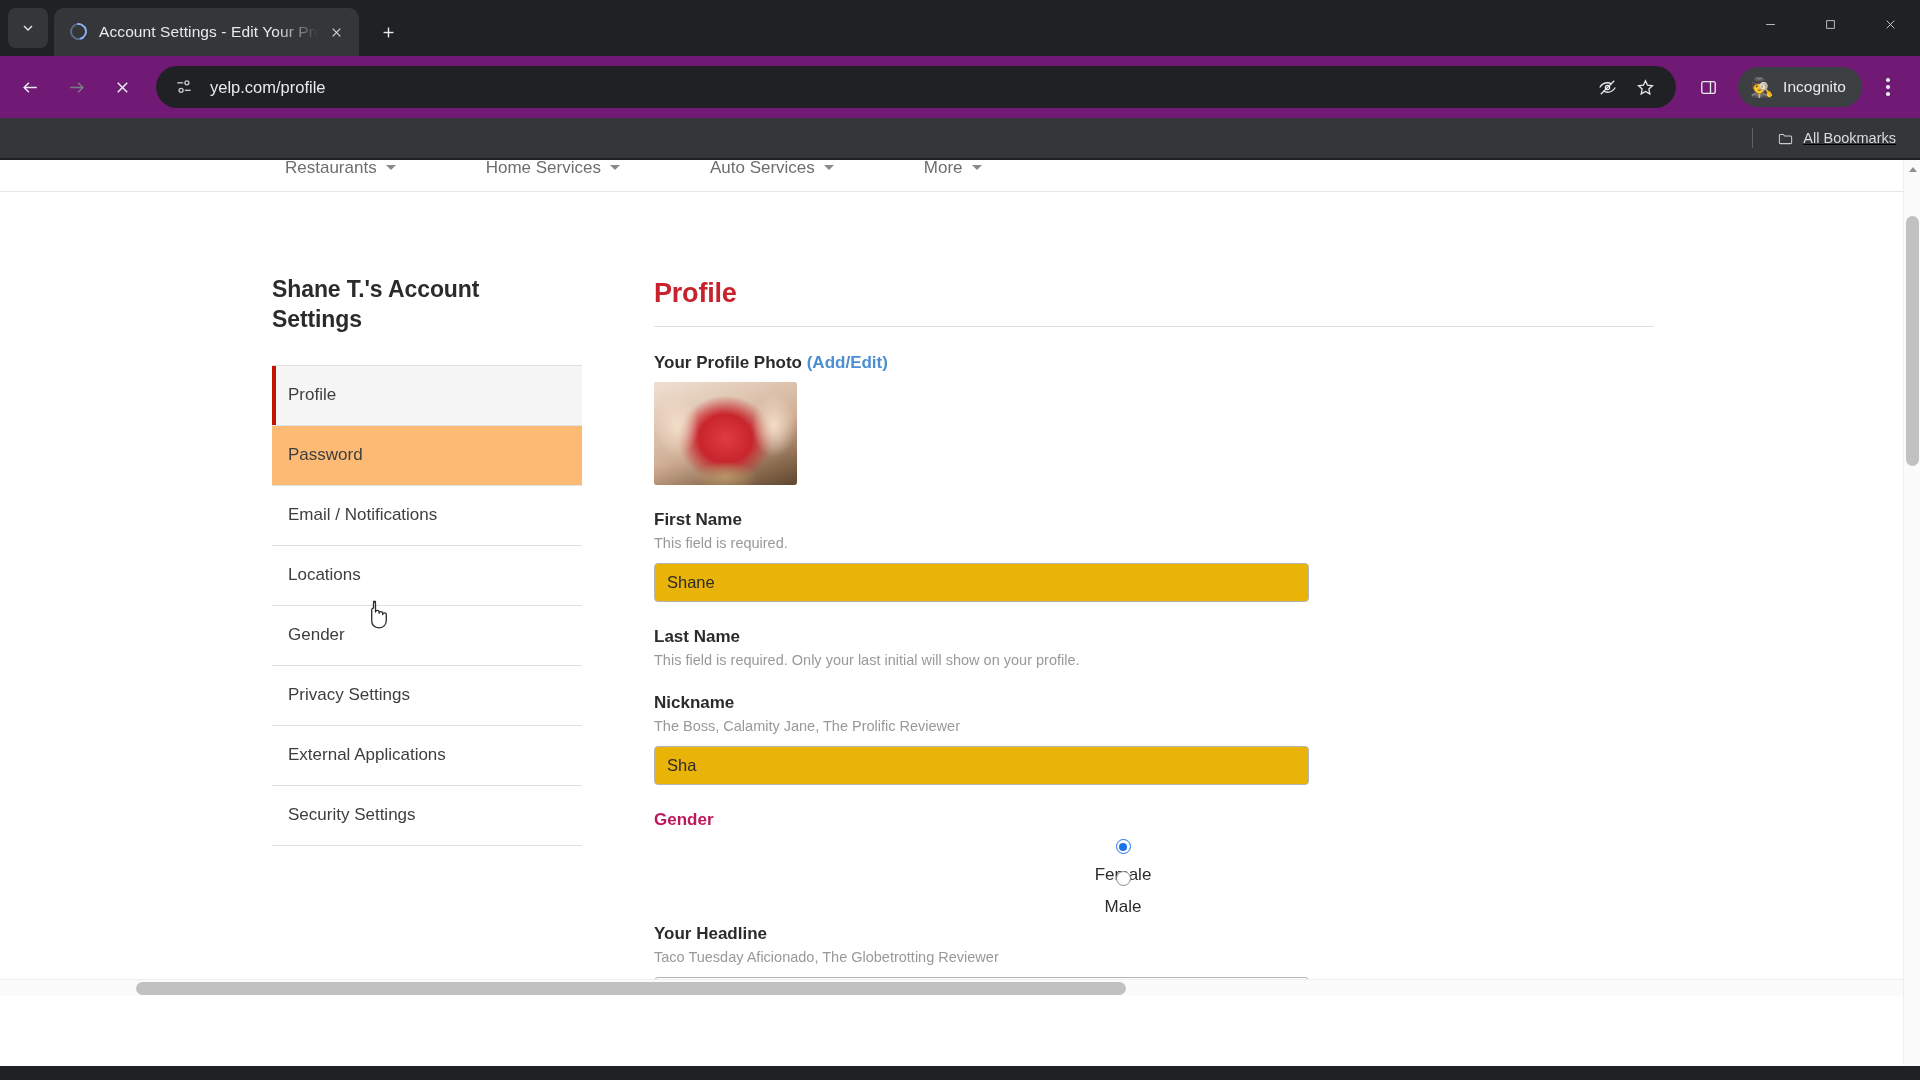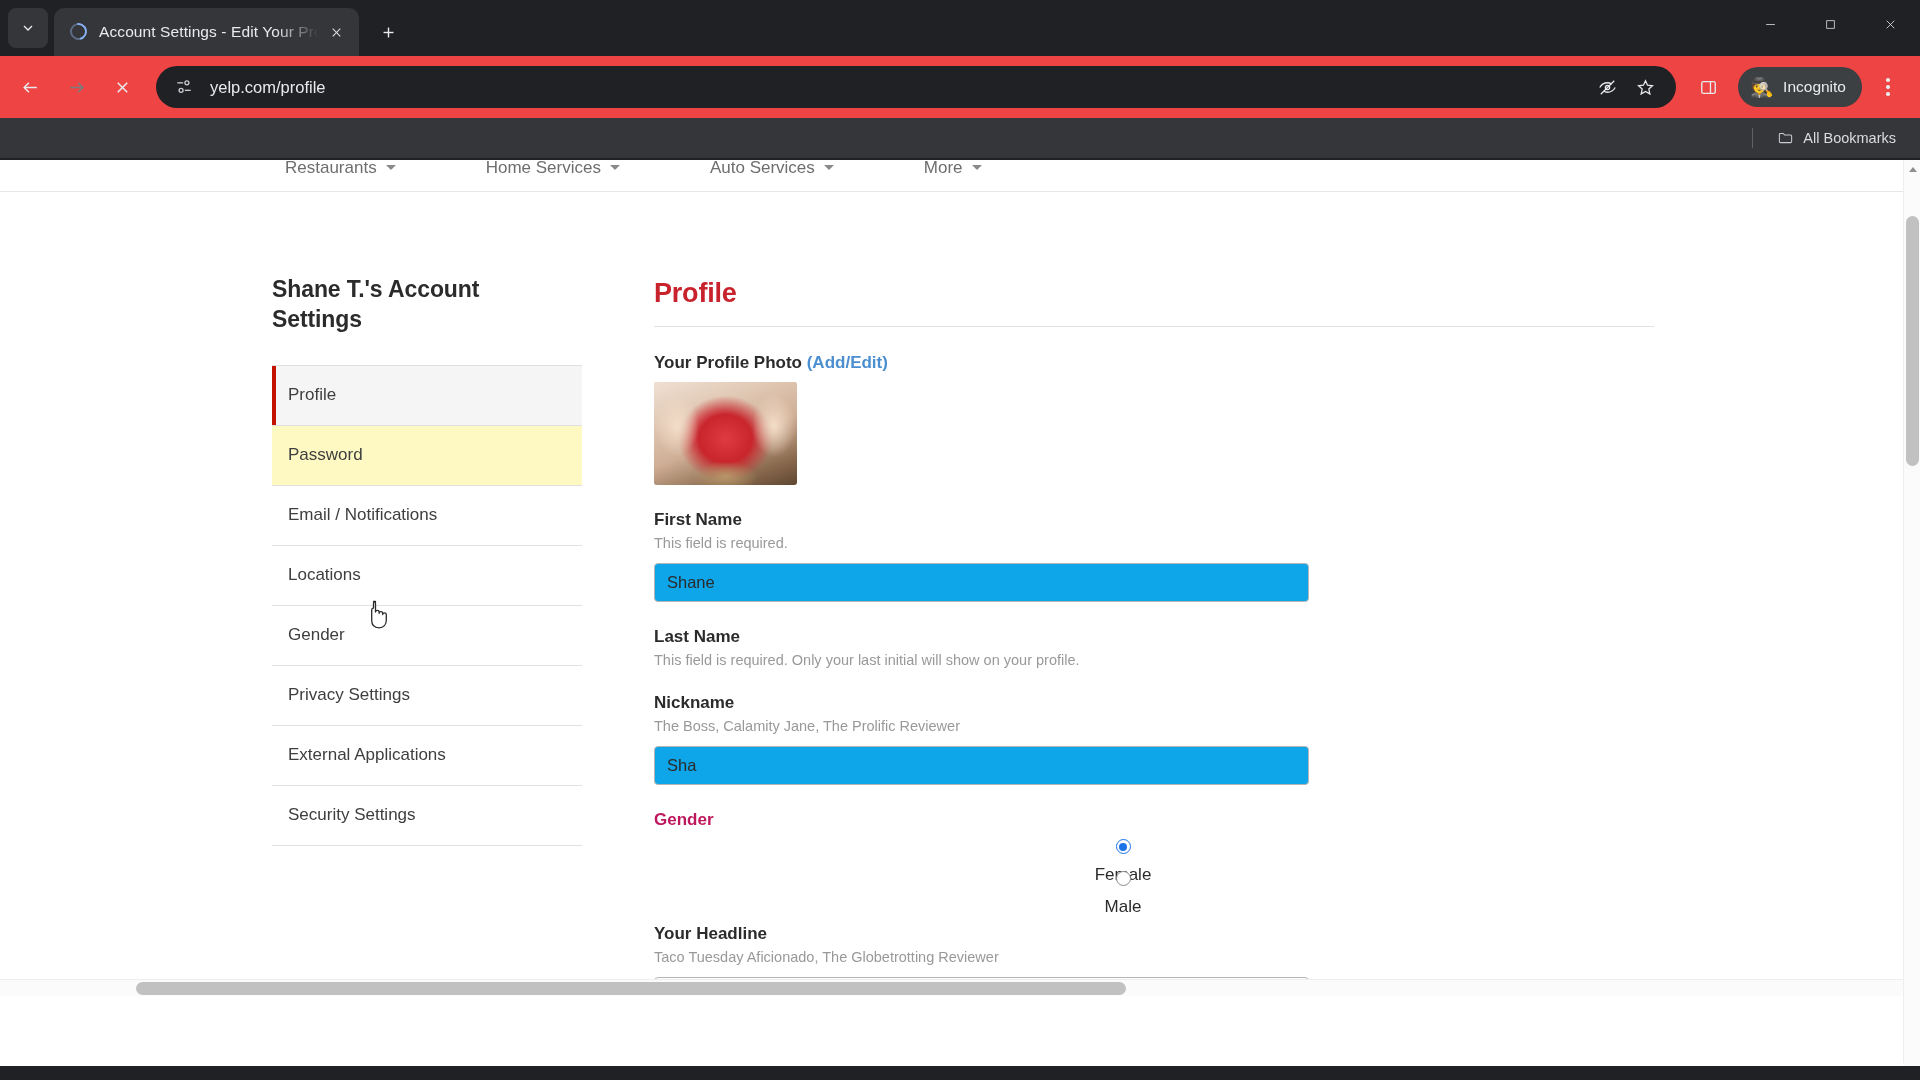--- a/index.html
+++ b/index.html
@@ -52,21 +52,21 @@
   }
   .newtab svg { width:17px; height:17px; stroke:#e8eaed; stroke-width:2; fill:none; }
 
   .winctl { position:absolute; right:0; top:0; display:flex; height:48px; }
   .winbtn { width:60px; height:48px; display:flex; align-items:center; justify-content:center; }
   .winbtn svg { width:13px; height:13px; stroke:#e8eaed; stroke-width:1.4; fill:none; }
   .winbtn.close svg { stroke:#e8eaed; stroke-width:1.5; }
 
   
   .toolbar {
-    height:62px; background:#ef4444; display:flex; align-items:center;
+    height:62px; background:#701a75; display:flex; align-items:center;
     padding:0 12px 0 10px;
   }
   .navbtn {
     width:40px; height:40px; border-radius:50%; margin-right:6px;
     display:flex; align-items:center; justify-content:center; flex:0 0 auto;
   }
   .navbtn svg { width:19px; height:19px; stroke:#e8eaed; stroke-width:1.9; fill:none; }
   .navbtn.disabled svg { stroke:#7a7d80; }
 
   .omnibox {
@@ -96,21 +96,21 @@
   .menu-dots { width:40px; height:40px; display:flex; flex-direction:column;
     align-items:center; justify-content:center; gap:3.2px; margin-left:6px; flex:0 0 auto; }
   .menu-dots i { width:3.6px; height:3.6px; background:#e8eaed; border-radius:50%; display:block; }
 
   
   .bookmarks {
     height:40px; background:#35363a; display:flex; align-items:center;
     justify-content:flex-end; padding-right:16px; gap:0;
   }
   .bm-sep { width:1px; height:20px; background:#5f6368; margin-right:16px; }
-  .bm-item { display:flex; align-items:flex-start; gap:9px; padding:5px 8px; border-radius:6px; }
+  .bm-item { display:flex; align-items:center; gap:9px; padding:5px 8px; border-radius:6px;text-decoration:underline; }
   .bm-item svg { width:17px; height:15px; stroke:#c9ccd0; stroke-width:1.5; fill:none; }
   .bm-item span { color:#dadce0; font-size:14.5px; white-space:nowrap; }
 
   
   .viewport {
     position:absolute; left:0; top:160px; width:1920px; height:920px;
     background:#ffffff; overflow:hidden;
   }
   .page {
     position:absolute; left:0; top:0; width:1903px; height:836px;
@@ -144,34 +144,34 @@
   .sidenav { border-bottom:1px solid #e0e0e0; }
   .sidenav-item {
     position:relative; height:60px; display:flex; align-items:center;
     padding-left:16px; border-top:1px solid #e0e0e0; font-size:17px; color:#3e3e3e;
   }
   .sidenav-item:first-child { border-top:1px solid #e0e0e0; }
   .sidenav-item.active { background:#f5f5f5; }
   .sidenav-item.active::before {
     content:""; position:absolute; left:0; top:0; bottom:0; width:4px; background:#c41200;
   }
-  .sidenav-item.hover { background:#fef9c3; }
+  .sidenav-item.hover { background:#fdba74; }
 
   
   .main { flex:1 1 auto; padding-top:62px; padding-left:72px; max-width:1010px; }
   .main h2 {
     font-size:27px; font-weight:bold; color:#c8232c; margin-bottom:17px; letter-spacing:-.2px;
   }
   .rule { height:1px; background:#e0e0e0; width:1000px; margin-bottom:26px; }
 
   .flabel { font-size:17px; font-weight:bold; color:#2b2b2b; margin-bottom:5px; }
   .fhint { font-size:14.5px; color:#999999; margin-bottom:12px; }
   .finput {
     width:655px; height:39px; border:1px solid #b5b5b5; border-radius:4px;
-    background:#0ea5e9; display:flex; align-items:center; padding:0 12px;
+    background:#eab308; display:flex; align-items:center; padding:0 12px;
     font-size:16.5px; color:#2b2b2b;
   }
   .field { margin-bottom:25px; }
 
   .photo-label { font-size:17px; font-weight:bold; color:#2b2b2b; margin-bottom:9px; }
   .photo-label a { color:#4c8fd1; text-decoration:none; }
   .photo {
     width:143px; height:103px; border-radius:3px; overflow:hidden; position:relative;
     background:#d8c4b4;
   }

